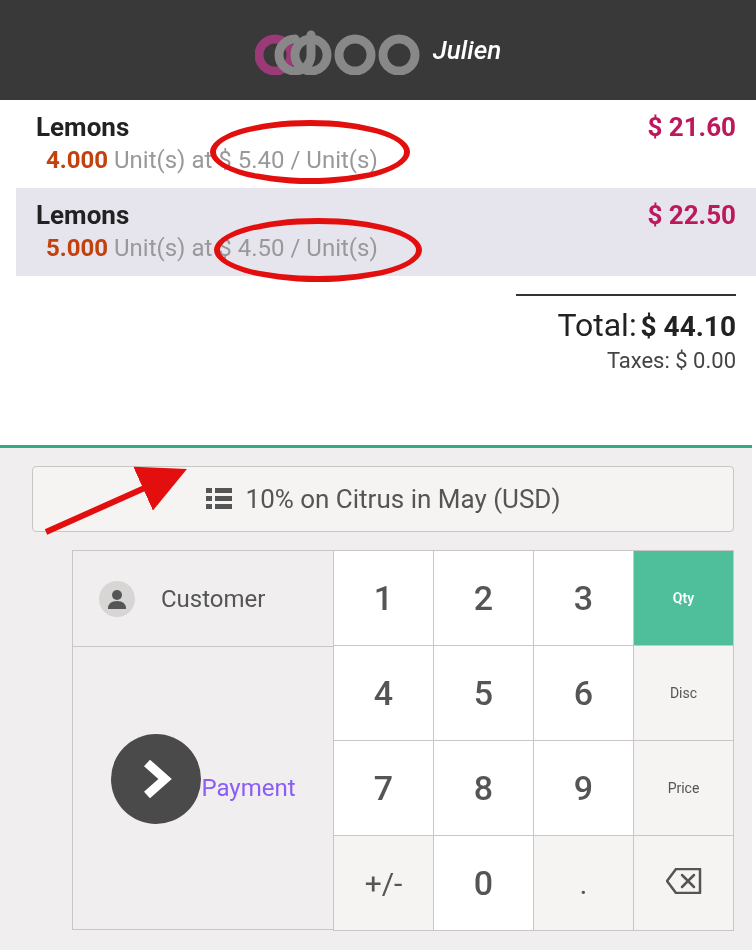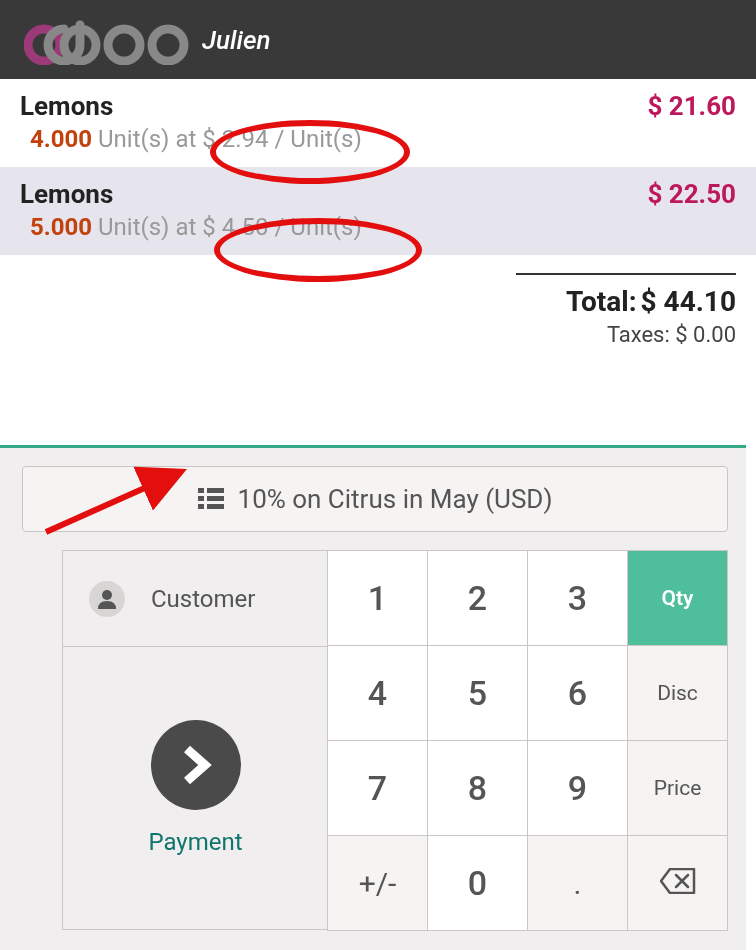--- a/index.html
+++ b/index.html
@@ -1,52 +1,52 @@
 <!DOCTYPE html>
 <html><head>
   <meta charset="utf-8">
   <style>
     * { box-sizing: border-box; margin: 0; padding: 0; }
     body { font-family: -apple-system, BlinkMacSystemFont, "Segoe UI", Roboto, "Helvetica Neue", Arial, sans-serif; width: 756px; height: 950px; background: #fff; position: relative; }
 
-    .header { height: 79px; background: #393939; display: flex; align-items: center; justify-content: flex-start; padding: 0 24px; }
+    .header { height: 100px; background: #393939; display: flex; align-items: center; justify-content: center; padding: 0 24px; }
     .logo { display: flex; align-items: center; }
     .user { color: #fff; font-style: italic; font-size: 26px; font-weight: 500; }
 
-    .order-lines { background: #fff; }
+    .order-lines { background: #fff; padding-left: 16px; }
     .line-item { padding: 12px 20px 14px 20px; position: relative; }
     .line-item.selected { background: #e6e5ee; }
     .line-top { display: flex; justify-content: space-between; align-items: baseline; }
     .line-name { font-size: 26px; font-weight: 700; color: #222; }
     .line-total { font-size: 26px; font-weight: 700; color: #be185d; }
     .line-sub { font-size: 24px; color: #999; margin-top: 4px; }
     .line-sub .qty { font-weight: 700; color: #c2410c; margin-left: 10px; }
 
     .totals { padding: 18px 20px 24px; display: flex; justify-content: flex-end; }
     .totals-inner { border-top: 2px solid #333; padding-top: 10px; text-align: right; min-width: 220px; }
-    .total-label { font-size: 28px; font-weight: 700; color: #222; }
+    .total-label { font-size: 32px; font-weight: 400; color: #222; }
     .total-amount { font-size: 28px; font-weight: 700; color: #222; }
     .taxes { font-size: 22px; color: #444; margin-top: 4px; }
 
-    .pad-area { position: absolute; bottom: 0; left: 0; right: 10px; background: #f0eeee; border-top: 3px solid #34a987; padding: 18px 18px 20px 22px; }
+    .pad-area { position: absolute; bottom: 0; left: 0; right: 4px; background: #f0eeee; border-top: 3px solid #34a987; padding: 18px 18px 20px 32px; }
 
     .pricelist-btn { width: 100%; height: 66px; border: 1px solid #c9c6c5; background: #f6f4f3; border-radius: 4px; display: flex; align-items: center; justify-content: center; font-size: 26px; color: #555; cursor: pointer; position: relative; }
     .pricelist-btn .list-icon { margin-right: 14px; display: inline-flex; }
 
     .pad-grid { display: flex; margin-top: 18px; height: 380px; margin-left: 40px; }
     .left-col { flex: 1; display: flex; flex-direction: column; border: 1px solid #c9c6c5; border-right: none; }
     .customer-btn { height: 96px; border-bottom: 1px solid #c9c6c5; display: flex; align-items: center; padding-left: 26px; font-size: 24px; color: #555; cursor: pointer; }
     .customer-btn .user-icon { width: 36px; height: 36px; border-radius: 50%; background: #d8d6d5; display: flex; align-items: center; justify-content: center; margin-right: 26px; }
-    .payment-btn { flex: 1; display: flex; flex-direction: column; align-items: center; justify-content: center; font-size: 24px; color: #0f766e; cursor: pointer; }
+    .payment-btn { flex: 1; display: flex; flex-direction: row; align-items: center; justify-content: center; font-size: 24px; color: #8b5cf6; cursor: pointer; }
     .payment-circle { width: 90px; height: 90px; border-radius: 50%; background: #4a4a4a; display: flex; align-items: center; justify-content: center; margin-bottom: 18px; }
 
     .numpad { display: grid; grid-template-columns: repeat(4, 100px); grid-template-rows: repeat(4, 95px); }
     .numkey { border: 1px solid #c9c6c5; margin: 0 0 -1px -1px; display: flex; align-items: center; justify-content: center; font-size: 30px; color: #555; background: #f6f4f3; cursor: pointer; }
     .numkey.num { background: #fff; font-size: 34px; font-weight: 500; }
-    .numkey.mode { background: #f6f4f3; font-size: 21px; }
+    .numkey.mode { background: #f6f4f3; font-size: 14px; }
     .numkey.mode.active { background: #4fbf9b; color: #fff; font-weight: 600; }
 
     .annot-circle { position: absolute; border: 6px solid #e30f0f; border-radius: 50%; pointer-events: none; }
     #circ1 { left: 210px; top: 120px; width: 200px; height: 64px; }
     #circ2 { left: 214px; top: 218px; width: 208px; height: 64px; }
     #arrow-annot { position: absolute; left: 36px; top: 462px; pointer-events: none; }
   </style>
 </head>
 <body>
 
@@ -66,21 +66,21 @@
 <div class="order-lines">
   <div class="line-item">
     <div class="line-top">
       <span class="line-name">Lemons</span>
       <span class="line-total">$ 21.60</span>
     </div>
     <div class="line-sub">
       <span class="qty">4.000</span>
       <span>Unit(s)</span>
       <span>at</span>
-      <span>$ 2.94</span>
+      <span>$ 5.40</span>
       <span>/</span>
       <span>Unit(s)</span>
     </div>
   </div>
   <div class="line-item selected">
     <div class="line-top">
       <span class="line-name">Lemons</span>
       <span class="line-total">$ 22.50</span>
     </div>
     <div class="line-sub">

